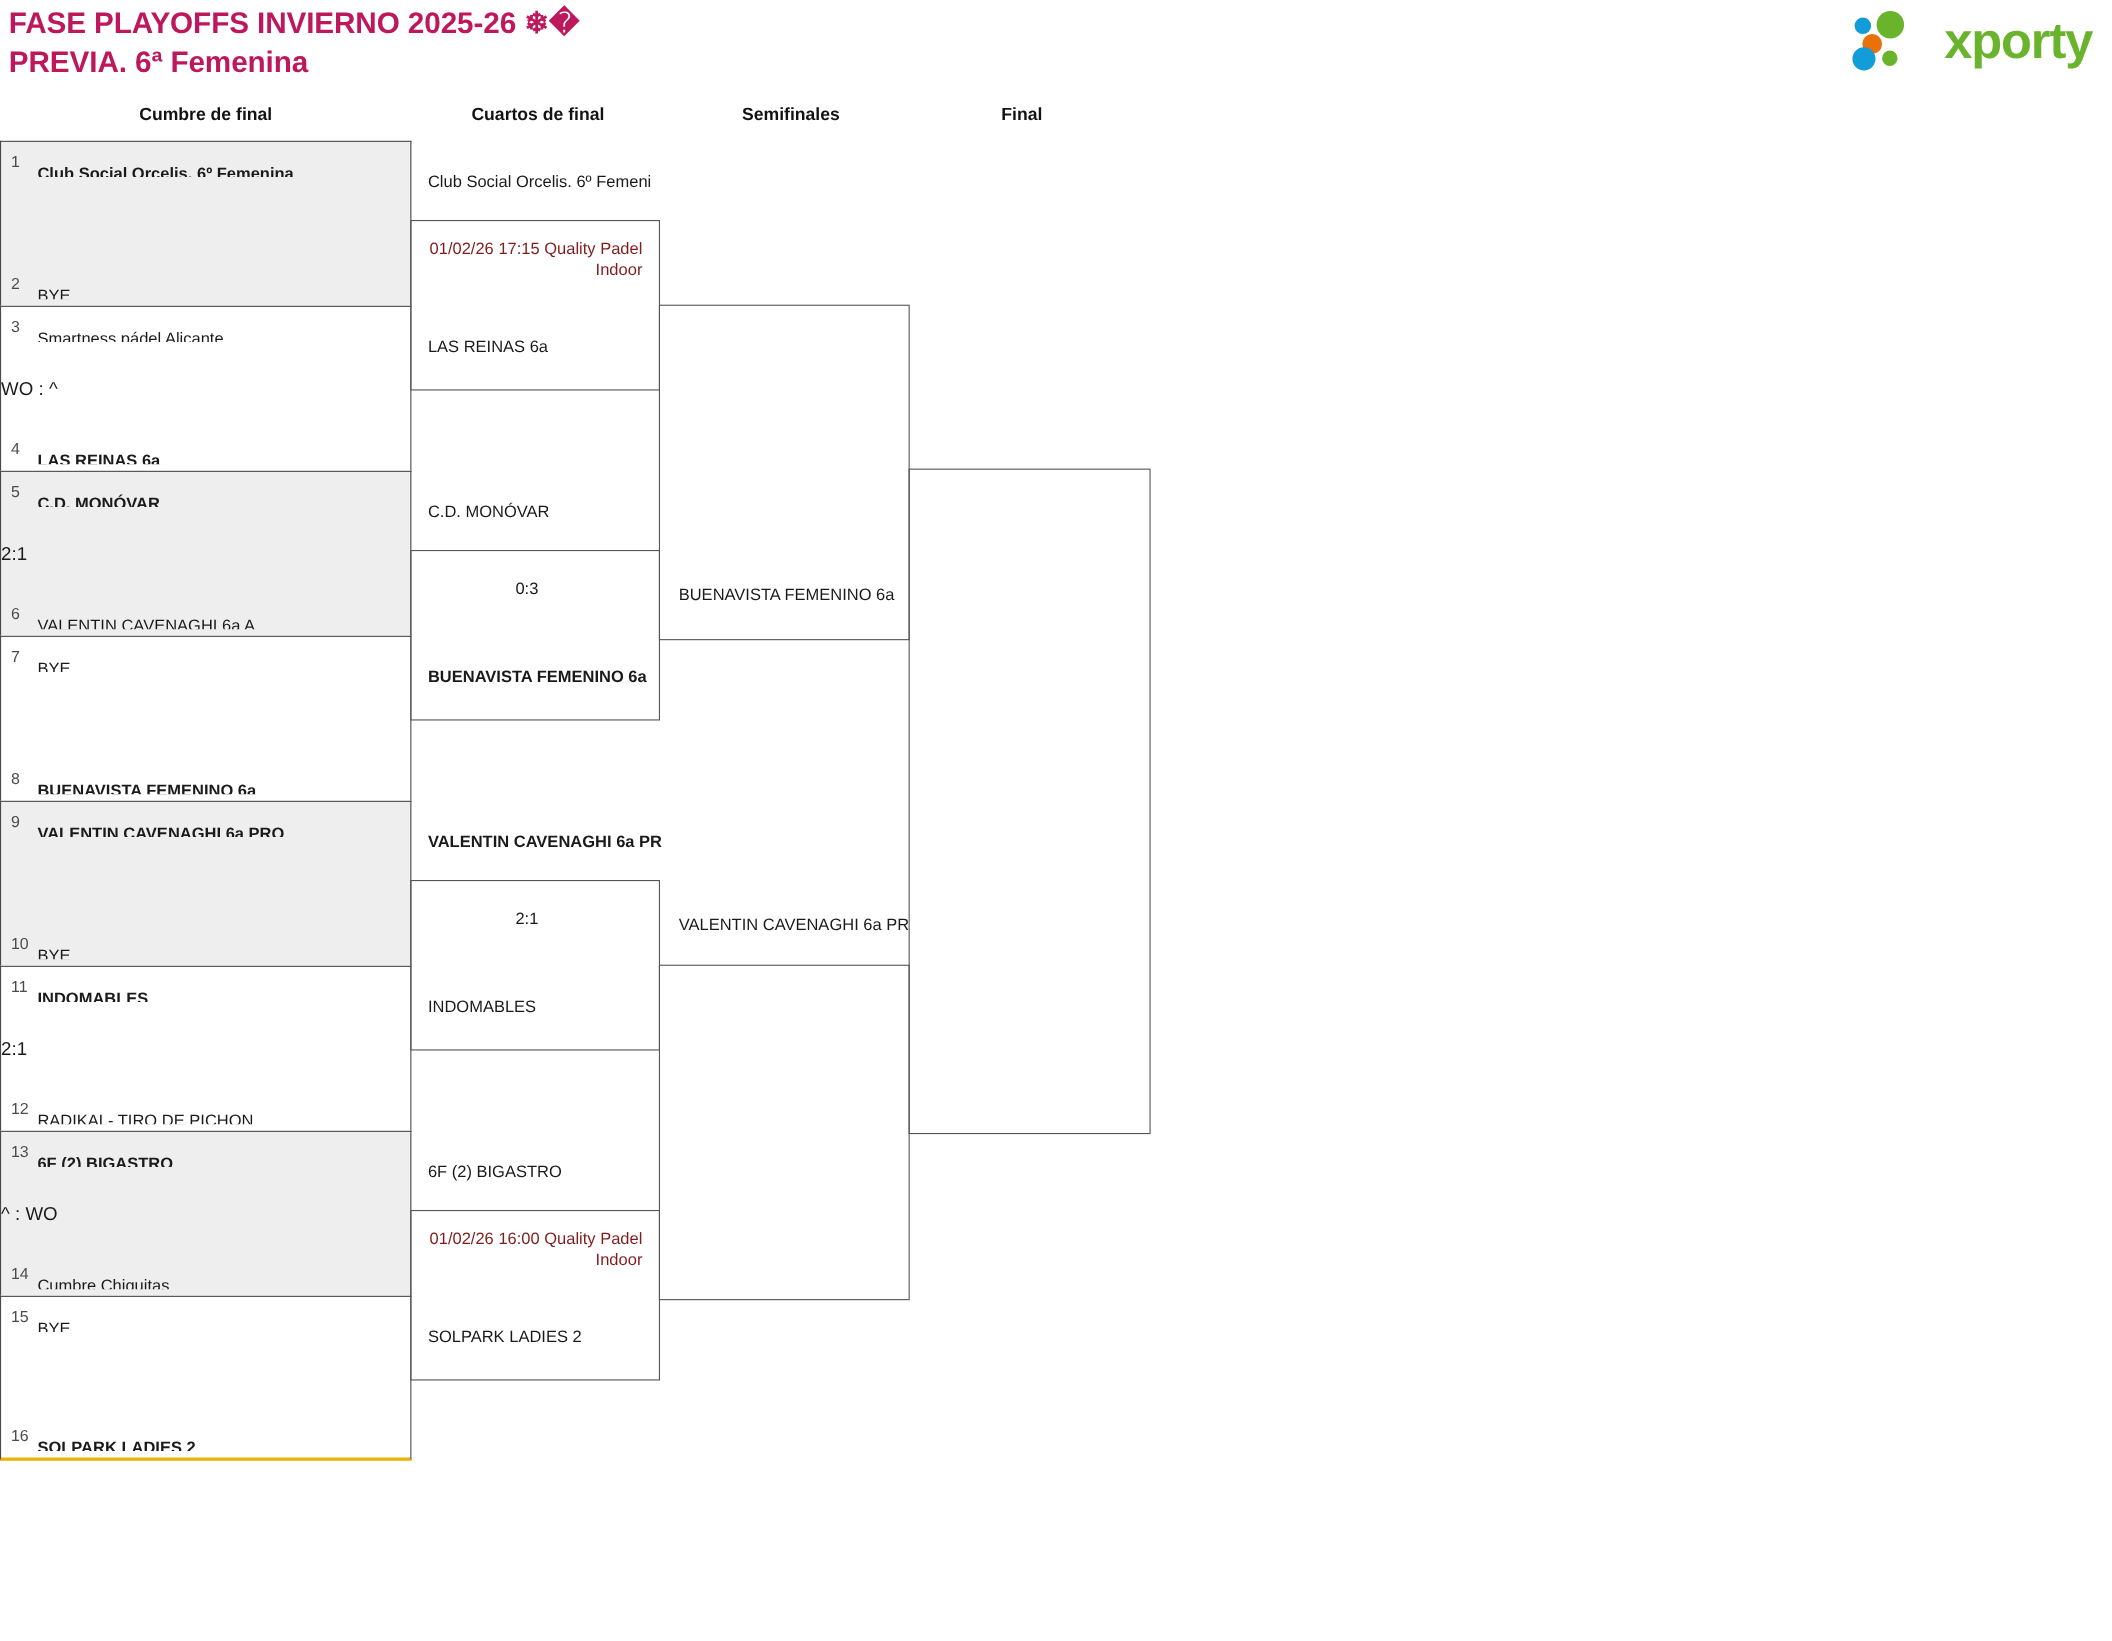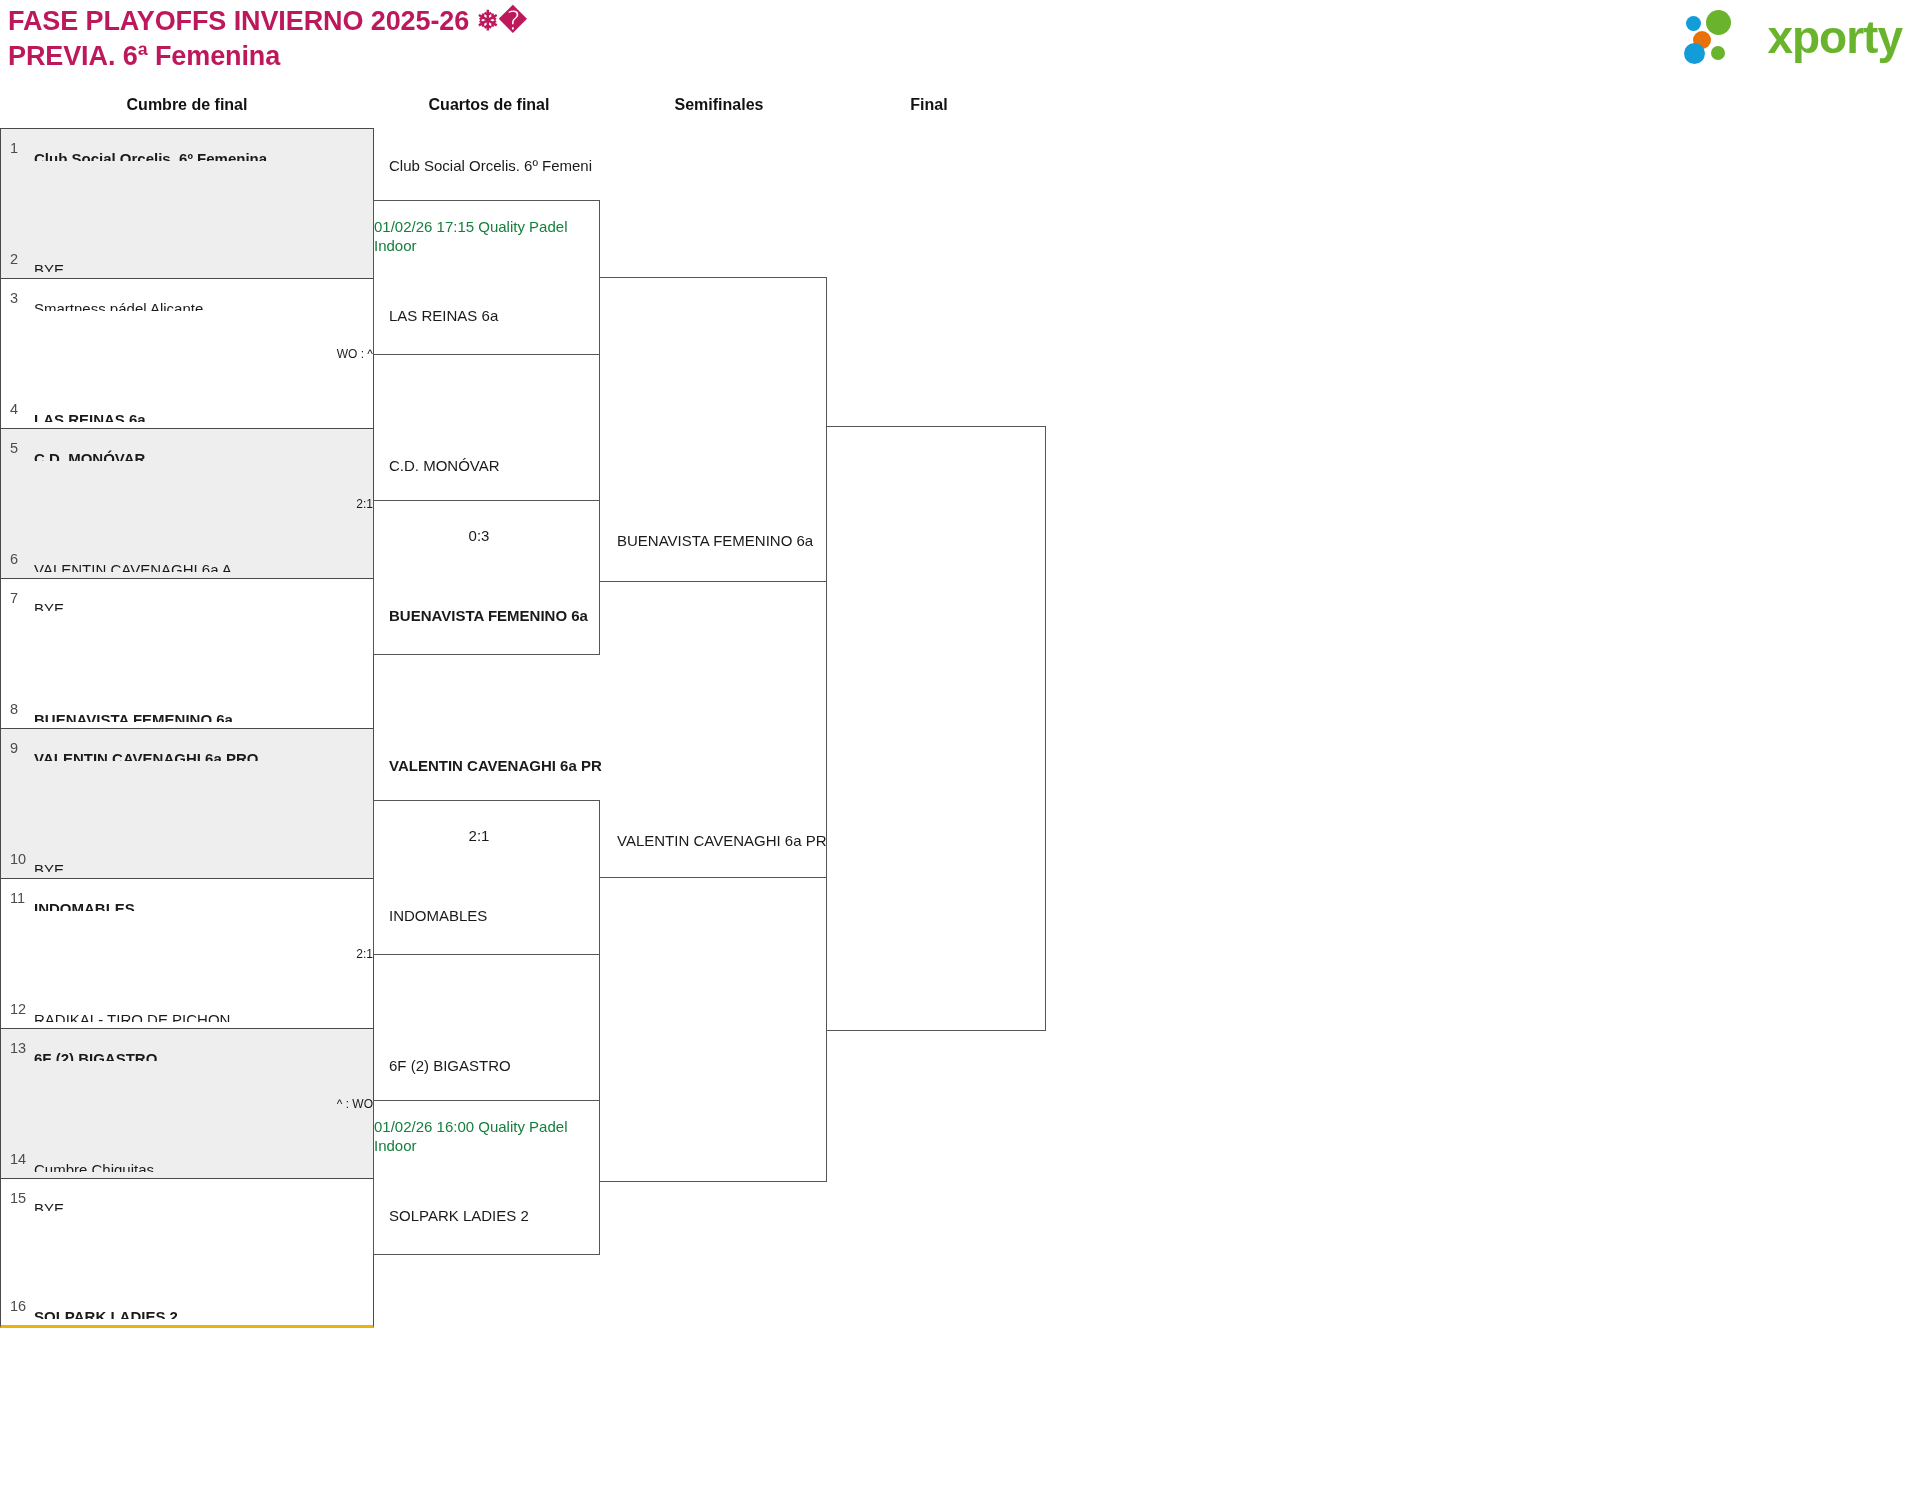--- a/index.html
+++ b/index.html
@@ -121,22 +121,22 @@
     flex: none;
   }
   .r1-name { color: #1a1a1a; margin-top: 20px; }
   .r1-name.winner { font-weight: 700; }
 
   .r1-score {
     position: absolute;
     left: 0; right: 0;
     top: 50%;
     transform: translateY(-50%);
-    text-align: right;
-    font-size: 12px;
+    text-align: left;
+    font-size: 17px;
     color: #1a1a1a;
   }
 
   
   .bk-box {
     position: absolute;
     border: 1px solid #555555;
     background: transparent;
   }
 
@@ -150,22 +150,22 @@
     display: flex;
     align-items: center;
     height: 24px;
     padding-left: 15px;
   }
   .bk-label.winner { font-weight: 700; }
 
   .bk-info {
     position: absolute;
     font-size: 15px;
-    color: #15803d;
-    text-align: left;
+    color: #7f1d1d;
+    text-align: right;
     line-height: 1.25;
   }
 
   .bk-score {
     position: absolute;
     font-size: 15px;
     color: #1a1a1a;
     text-align: center;
   }
 </style>

